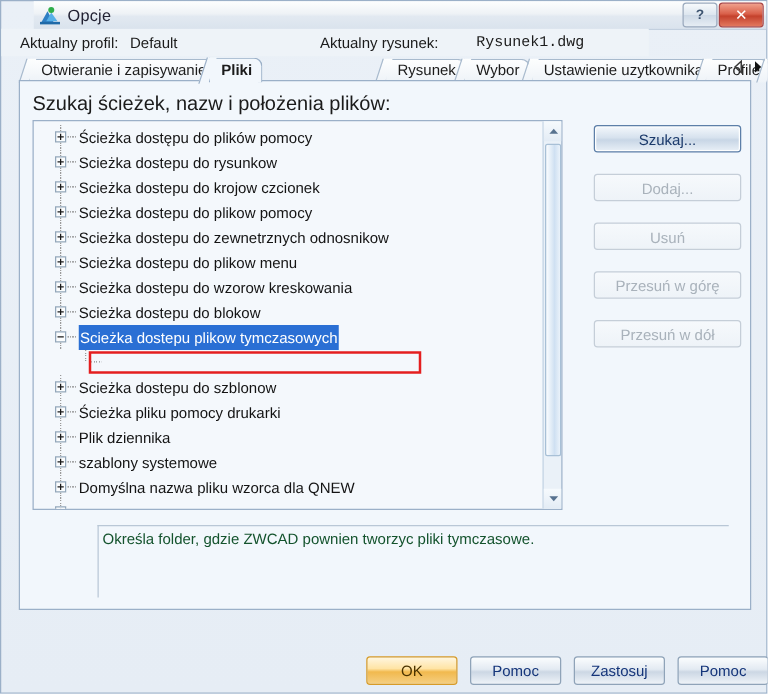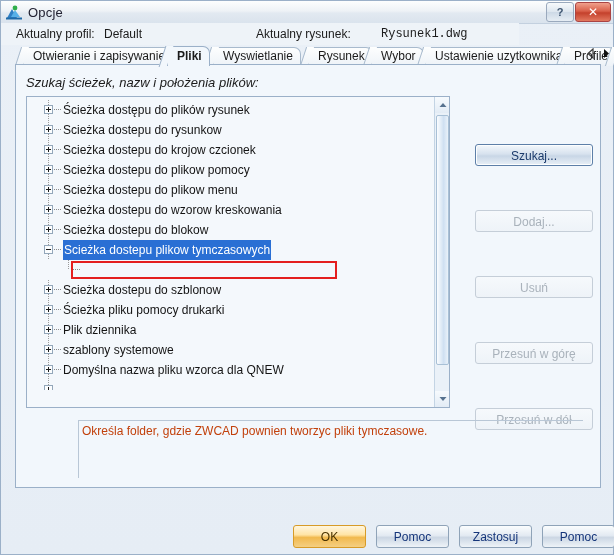--- a/index.html
+++ b/index.html
@@ -7,20 +7,21 @@
     width:614px;height:555px;overflow:hidden;
     font-family:"Liberation Sans","DejaVu Sans",sans-serif;
     font-size:12px;
     background:#eef2f7;
     -webkit-font-smoothing:none;
   }
   .window{
     position:relative;width:614px;height:555px;box-sizing:border-box;
     background:linear-gradient(180deg,#eaf0f7 0%,#e6edf5 100%);
     border:1px solid #9bb0c8;
+    padding-left:26px;
   }
 
   
   .titlebar{
     position:relative;height:22px;
     background:linear-gradient(180deg,#fdfefe 0%,#eef2f6 45%,#e2e9f1 55%,#dae3ed 100%);
     border-bottom:1px solid #c3d0df;
     display:flex;align-items:center;
   }
   .title-icon{
@@ -77,21 +78,21 @@
   .tab.active::before{background:#f2f7fc;border-left-color:#9bb0c8;height:21px;}
   .tabarrows{position:absolute;right:4px;top:3px;display:flex;gap:5px;align-items:center;}
   .tabarrows svg{display:block;}
 
   
   .panel{
     position:absolute;left:14px;top:63px;width:586px;height:424px;box-sizing:border-box;
     border:1px solid #9bb0c8;background:#f2f7fc;
   }
   .panel-label{
-    position:absolute;left:10px;top:10px;font-size:13px;color:#1b1b1b;white-space:nowrap;font-style:italic;
+    position:absolute;left:10px;top:10px;font-size:16px;color:#1b1b1b;white-space:nowrap;
   }
 
   
   .tree{
     position:absolute;left:10px;top:31px;width:424px;height:312px;box-sizing:border-box;
     border:1px solid #9bb0c8;background:#f4f8fc;overflow:hidden;
   }
   .tree-inner{position:absolute;left:0;top:3px;width:408px;}
   .trow{position:relative;height:20px;line-height:20px;white-space:nowrap;}
   .tw{position:absolute;left:17px;top:5px;width:9px;height:9px;box-sizing:border-box;
@@ -132,37 +133,36 @@
   }
 
   
   .sidebtns{position:absolute;left:459px;top:35px;width:118px;}
   .btn{
     display:block;width:118px;height:22px;margin-bottom:17px;box-sizing:border-box;
     border:1px solid #a9b9c9;border-radius:3px;
     font-family:"Liberation Sans","DejaVu Sans",sans-serif;font-size:12px;
     color:#1b3a6b;text-align:center;line-height:20px;
     background:linear-gradient(180deg,#fbfdfe 0%,#e8eef5 48%,#dae3ed 52%,#f0f5fa 100%);
-    margin-top:44px;
   }
   .btn.primary{
     border-color:#5d7fa8;
     background:linear-gradient(180deg,#f4f8fc 0%,#d7e2ee 45%,#c8d6e6 55%,#e9f0f7 100%);
     box-shadow:inset 0 0 0 1px #fdfefe;
   }
   .btn.disabled{color:#a9b2bb;border-color:#c5ced8;
     background:linear-gradient(180deg,#f6f9fc 0%,#eef3f8 100%);}
 
   
   .descbox{
     position:absolute;left:10px;top:355px;width:557px;height:58px;
   }
   .descbox .topline{position:absolute;left:52px;top:0;right:0;height:1px;background:#b9c7d6;}
   .descbox .leftline{position:absolute;left:52px;top:0;width:1px;height:58px;background:#b9c7d6;}
-  .desctext{position:absolute;left:56px;top:4px;font-size:12px;color:#c2410c;white-space:nowrap;}
+  .desctext{position:absolute;left:56px;top:4px;font-size:12px;color:#14532d;white-space:nowrap;}
 
   
   .bottombtns{position:absolute;left:0;top:520px;width:608px;height:35px;}
   .bbtn{
     position:absolute;top:4px;width:73px;height:23px;box-sizing:border-box;
     border:1px solid #8fa3b8;border-radius:3px;
     font-family:"Liberation Sans","DejaVu Sans",sans-serif;font-size:12px;
     color:#15357a;text-align:center;line-height:21px;
     background:linear-gradient(180deg,#fbfdfe 0%,#e3eaf2 45%,#ccd7e4 55%,#eef3f8 100%);
   }
@@ -198,21 +198,20 @@
   <div class="hdrrow">
     <span class="hdr-lbl" id="h1">Aktualny profil:</span>
     <span class="hdr-lbl" id="h2">Default</span>
     <span class="hdr-lbl" id="h3">Aktualny rysunek:</span>
     <span class="hdr-lbl" id="h4">Rysunek1.dwg</span>
   </div>
 
   <div class="tabstrip">
     <div class="tab" style="left:22px;">Otwieranie i zapisywanie</div>
     <div class="tab active" style="left:166px;">Pliki</div>
-    <div class="tab" style="left:212px;">Wyswietlanie</div>
     <div class="tab" style="left:307px;">Rysunek</div>
     <div class="tab" style="left:370px;">Wybor</div>
     <div class="tab" style="left:424px;">Ustawienie uzytkownika</div>
     <div class="tab" style="left:563px;">Profile</div>
     <div class="tab" style="left:612px;">Skórki</div>
     <div class="tabarrows">
       <span>
         <svg width="10" height="11" viewBox="0 0 10 11">
             <path d="M7 1 L2 5.5 L7 10 Z" fill="none" stroke="#3a3a3a" stroke-width="1.2"></path>
           </svg>
@@ -232,21 +231,21 @@
     <div class="tree">
       <div class="tree-inner">
 
         <div class="trow">
           <span class="vline"></span>
           <span class="tw">
               <i class="hbar"></i>
               <i class="vbar"></i>
             </span>
           <span class="dash"></span>
-          <span class="tlabel">Ścieżka dostępu do plików rysunek</span>
+          <span class="tlabel">Ścieżka dostępu do plików pomocy</span>
         </div>
 
         <div class="trow">
           <span class="vline"></span>
           <span class="tw">
               <i class="hbar"></i>
               <i class="vbar"></i>
             </span>
           <span class="dash"></span>
           <span class="tlabel">Scieżka dostepu do rysunkow</span>
@@ -265,20 +264,29 @@
         <div class="trow">
           <span class="vline"></span>
           <span class="tw">
               <i class="hbar"></i>
               <i class="vbar"></i>
             </span>
           <span class="dash"></span>
           <span class="tlabel">Scieżka dostepu do plikow pomocy</span>
         </div>
 
+        <div class="trow">
+          <span class="vline"></span>
+          <span class="tw">
+              <i class="hbar"></i>
+              <i class="vbar"></i>
+            </span>
+          <span class="dash"></span>
+          <span class="tlabel">Scieżka dostepu do zewnetrznych odnosnikow</span>
+        </div>
 
         <div class="trow">
           <span class="vline"></span>
           <span class="tw">
               <i class="hbar"></i>
               <i class="vbar"></i>
             </span>
           <span class="dash"></span>
           <span class="tlabel">Scieżka dostepu do plikow menu</span>
         </div>

